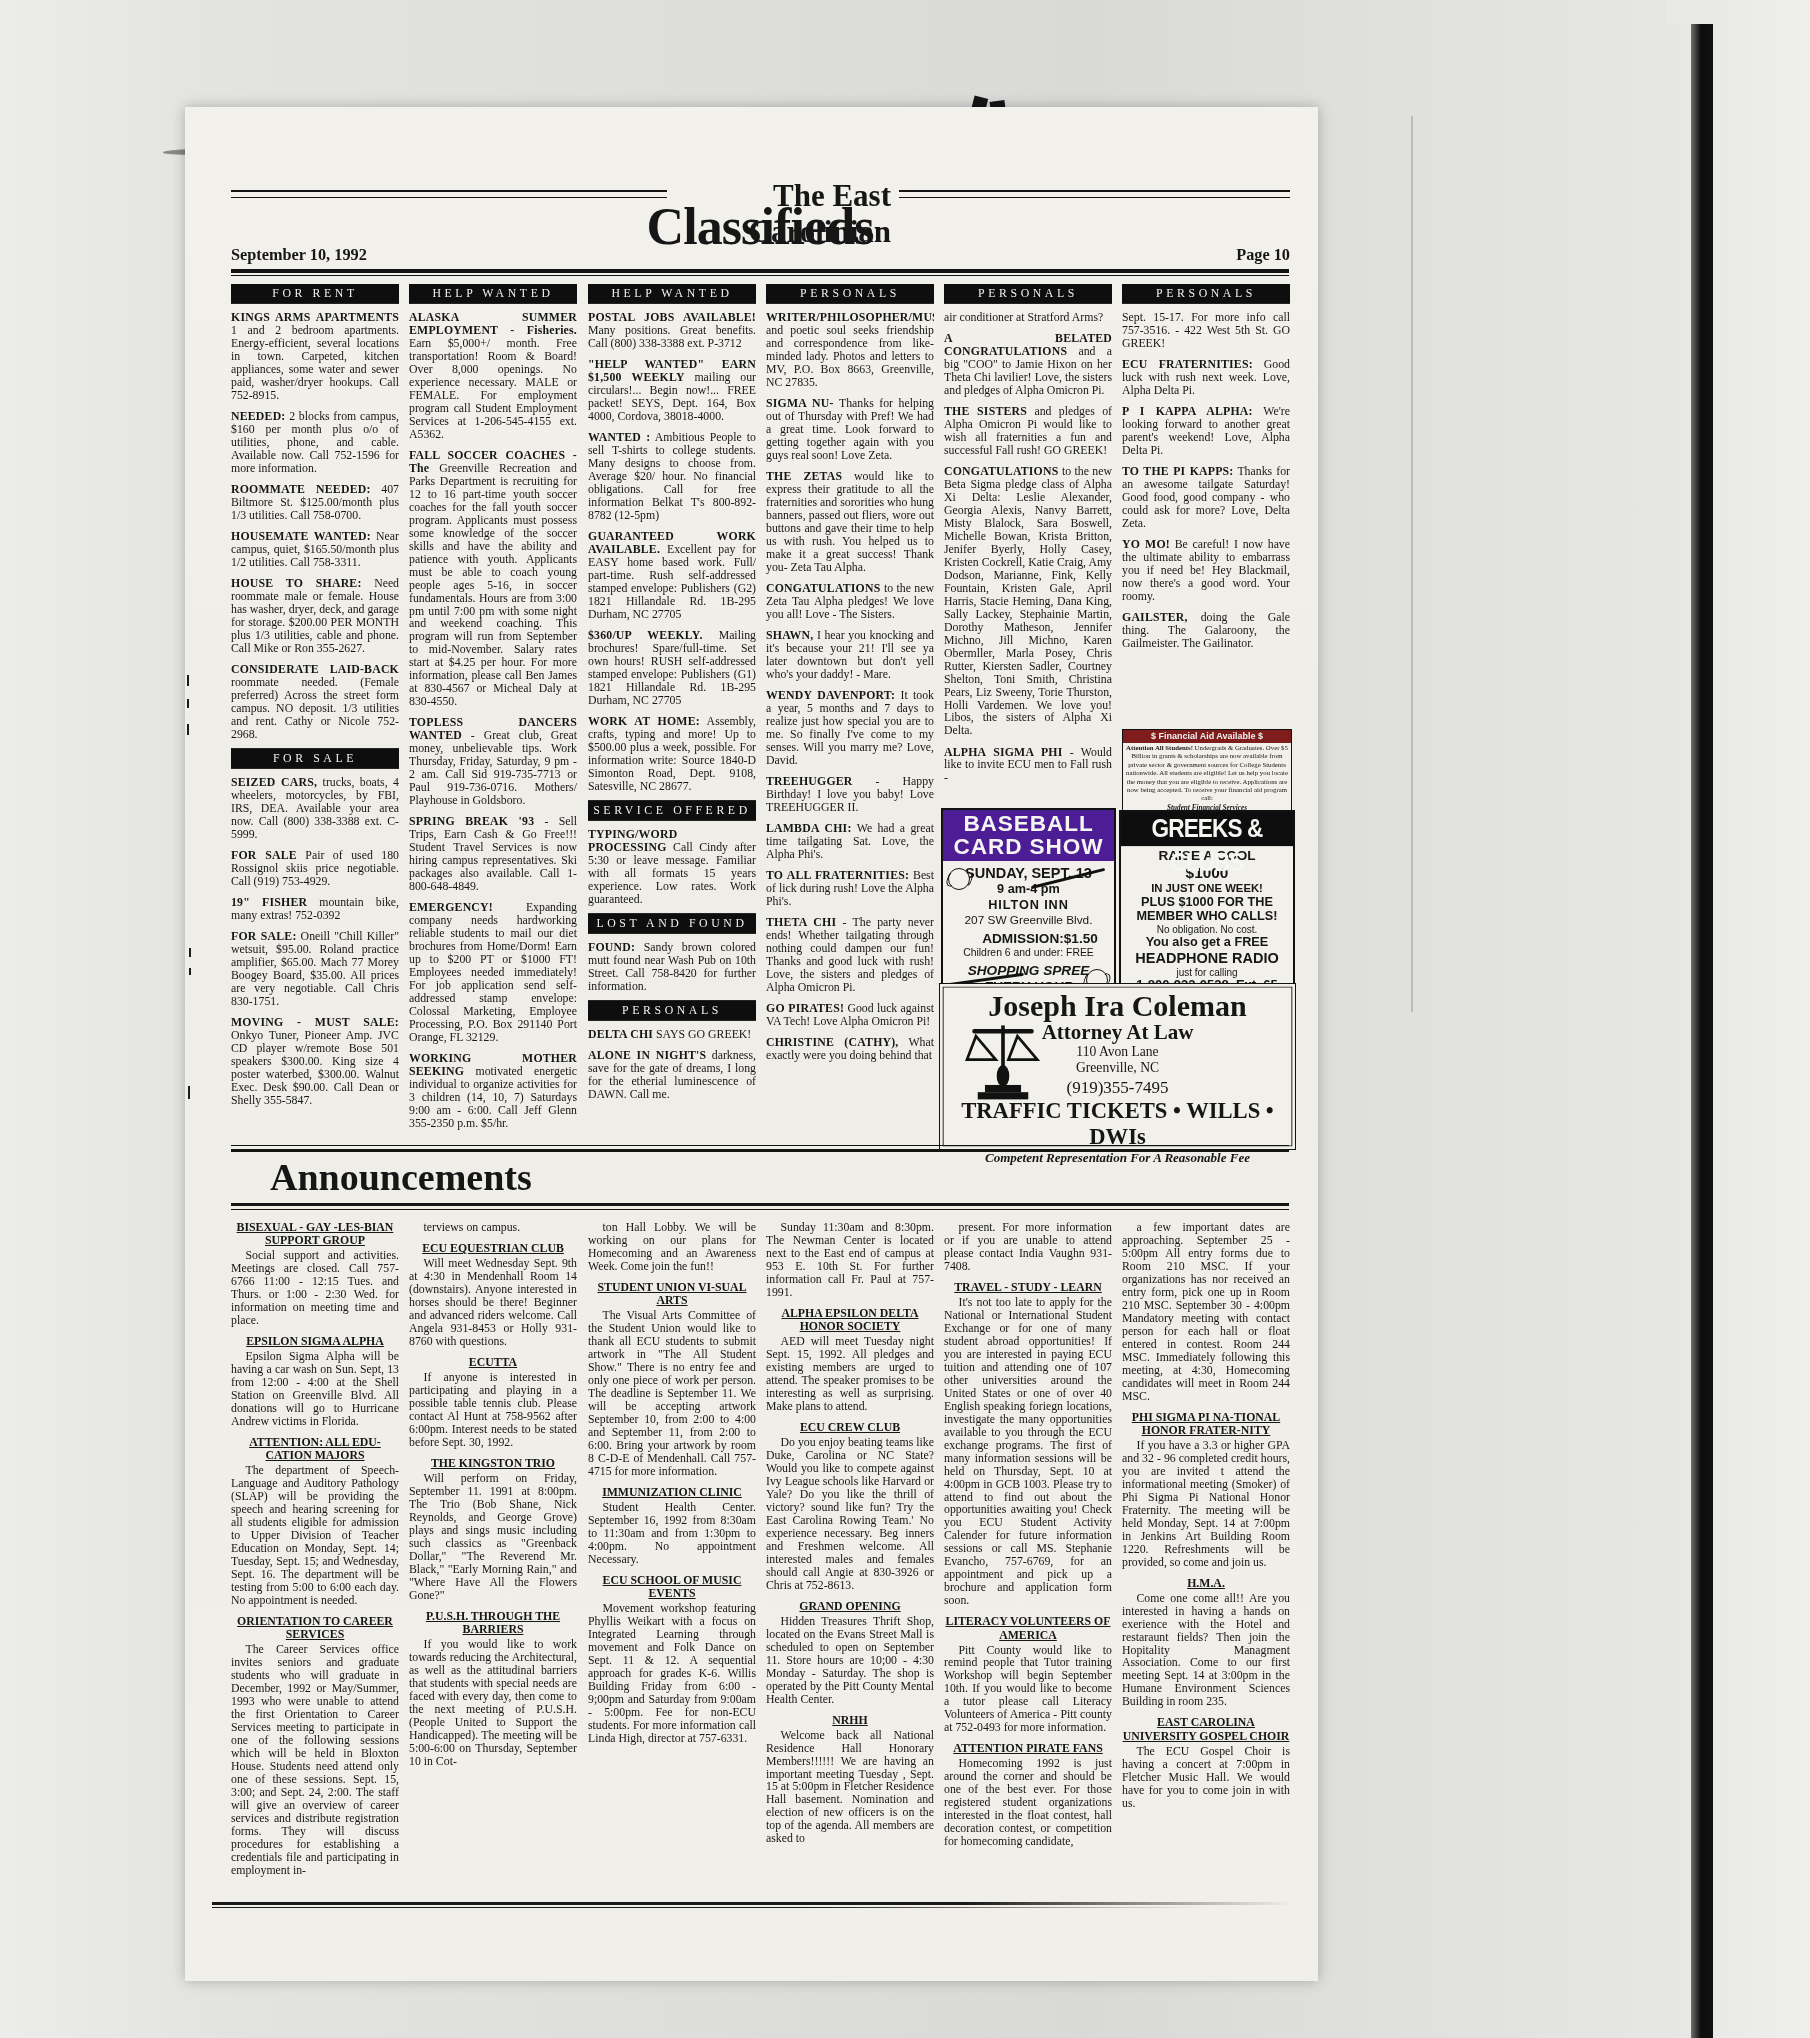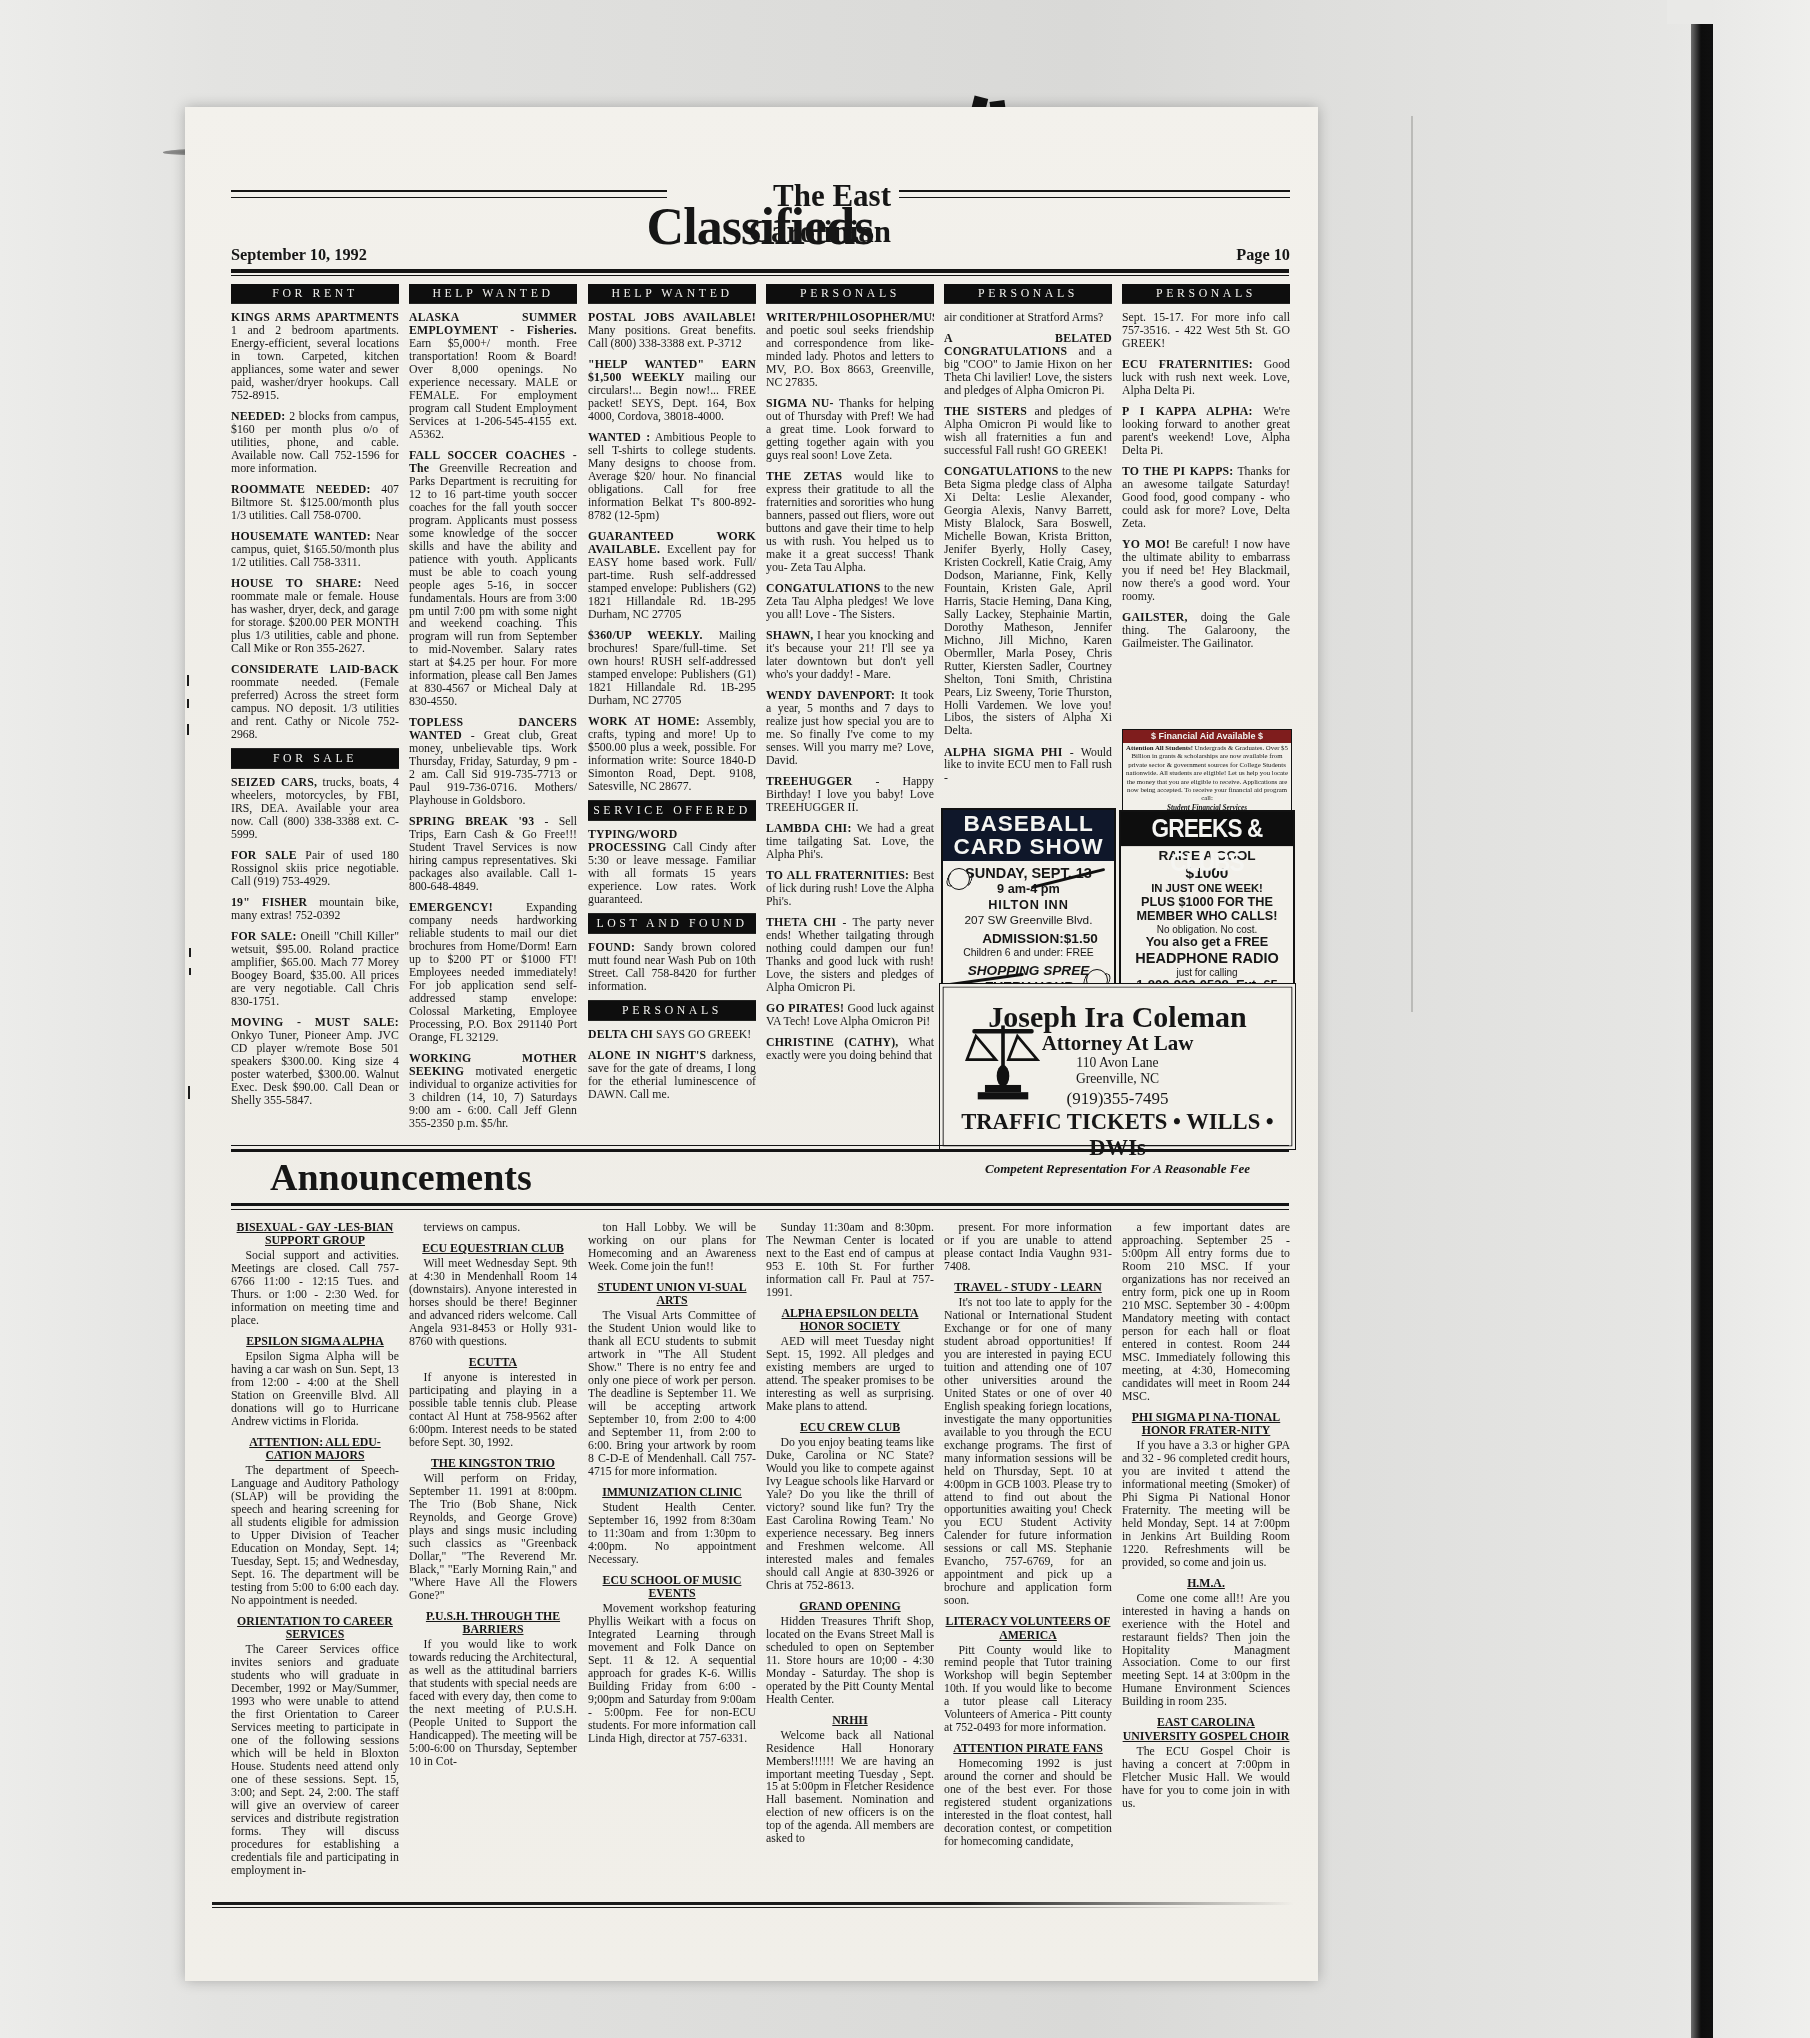--- a/index.html
+++ b/index.html
@@ -74,38 +74,38 @@
   .gl1{font-weight:bold;font-size:13.6px;margin-top:5.4px;}
   .gl2{font-weight:bold;font-size:15.4px;}
   .gl3{font-weight:bold;font-size:11.3px;}
   .gl4{font-weight:bold;font-size:12.7px;}
   .gl5{font-size:10px;}
   .gl6{font-weight:bold;font-size:12.7px;}
   .gl7{font-weight:bold;font-size:14.5px;}
   .gl8{font-size:10px;}
   .gl9{font-weight:bold;font-size:13px;}
   .bball{left:756px;top:701px;width:171px;height:190px;border:2.7px solid #111;}
-  .bb-hd{background:#0f172a;color:#f5f5f2;font-family:"Liberation Sans",sans-serif;
+  .bb-hd{background:#4c1d95;color:#f5f5f2;font-family:"Liberation Sans",sans-serif;
     font-weight:bold;font-size:22.6px;text-align:center;line-height:1.04;padding:1.8px 0 2.7px 0;letter-spacing:0.9px;}
   .bb{font-family:"Liberation Sans",sans-serif;text-align:center;line-height:1.2;}
   .bb1{font-weight:bold;font-size:14.5px;margin-top:3.6px;}
   .bb2{font-weight:bold;font-size:12.7px;}
   .bb3{font-weight:bold;font-size:12.7px;letter-spacing:0.9px;}
   .bb4{font-size:11.8px;}
   .bb5{font-weight:bold;font-size:13.6px;margin-top:3.6px;margin-left:23px;}
   .bb6{font-size:10.4px;}
   .bb7{font-weight:bold;font-style:italic;font-size:13.6px;margin-top:3.6px;}
   .bb-ball{position:absolute;width:20px;height:20px;border:1.4px solid #111;border-radius:50%;background:#f2f0ea;}
   .bb-ball:before,.bb-ball:after{content:"";position:absolute;width:7.2px;height:12.7px;top:2.7px;
     border:1.4px solid #111;border-radius:50%;}
   .bb-ball:before{left:-2.7px;border-right-color:transparent;border-top-color:transparent;transform:rotate(20deg);}
   .bb-ball:after{right:-2.7px;border-left-color:transparent;border-bottom-color:transparent;transform:rotate(20deg);}
   .bb-bat{position:absolute;height:2.7px;background:#111;border-radius:1.8px;}
   .coleman{left:754px;top:876px;width:355px;height:165px;border:1.8px solid #111;box-shadow:inset 0 0 0 2.7px #f2f0ea, inset 0 0 0 3.6px #111;}
-  .co-name{text-align:center;font-weight:bold;font-size:30px;margin-top:18px;line-height:1;}
+  .co-name{text-align:center;font-weight:bold;font-size:30px;margin-top:7px;line-height:1;}
   .co-sub{text-align:center;font-weight:bold;font-size:21px;line-height:1.1;}
   .co-addr{text-align:center;font-size:13.6px;line-height:1.2;}
   .co-phone{text-align:center;font-size:17px;line-height:1.25;}
   .co-svc{text-align:center;font-weight:bold;font-size:22.6px;line-height:1.15;}
   .co-tag{text-align:center;font-style:italic;font-weight:bold;font-size:13px;}
   .scales{position:absolute;left:25px;top:36px;width:76px;height:83px;}
 </style>
 </head>
 <body>
 

